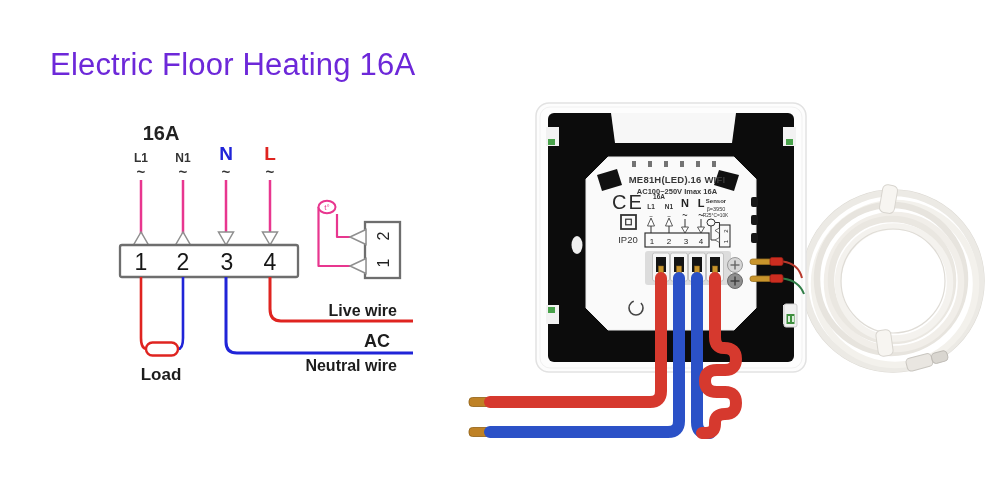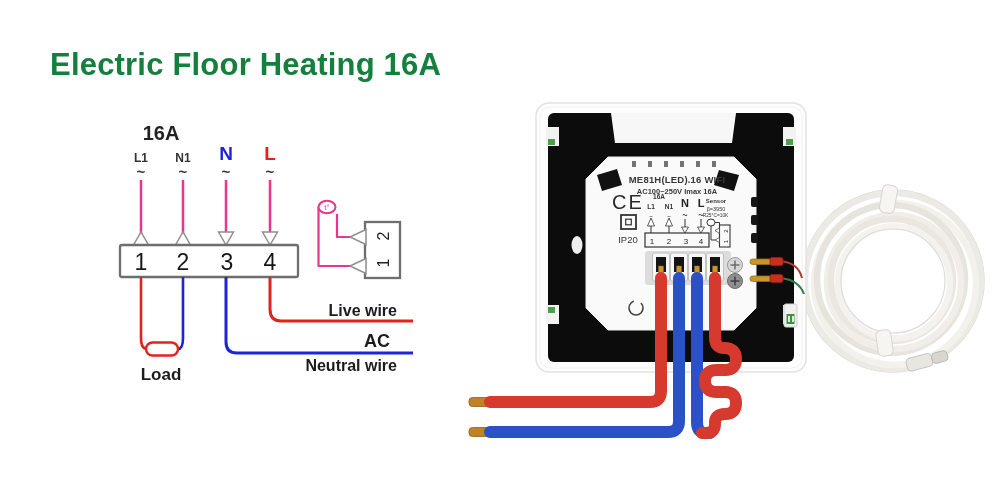--- a/index.html
+++ b/index.html
@@ -1,22 +1,22 @@
 <!DOCTYPE html>
 <html><head>
 <meta charset="utf-8">
 <style>
   html,body { margin:0; padding:0; }
   body {
     width:1000px; height:498px; background:#ffffff; position:relative;
     font-family:"Liberation Sans", sans-serif; overflow:hidden;
   }
   .title {
-    position:absolute; left:50px; top:26px; font-size:31px; font-weight:700;
-    color:#15803d; letter-spacing:0.2px;
+    position:absolute; left:50px; top:26px; font-size:31px; font-weight:400;
+    color:#6d28d9; letter-spacing:0.2px;
   }
   .diagram-wrap { position:absolute; left:100px; top:110px; width:340px; height:290px; }
   .photo-wrap   { position:absolute; left:448px; top:90px;  width:540px; height:408px; }
   svg text { font-family:"Liberation Sans", sans-serif; }
   
   .tb20 { font-size:20px; font-weight:700; fill:#222; }
   .tb12 { font-size:12px; font-weight:700; fill:#333; }
   .tb19 { font-size:19px; font-weight:700; }
   .tb15 { font-size:15px; font-weight:700; fill:#333; }
   .tn23 { font-size:23px; fill:#161616; }

